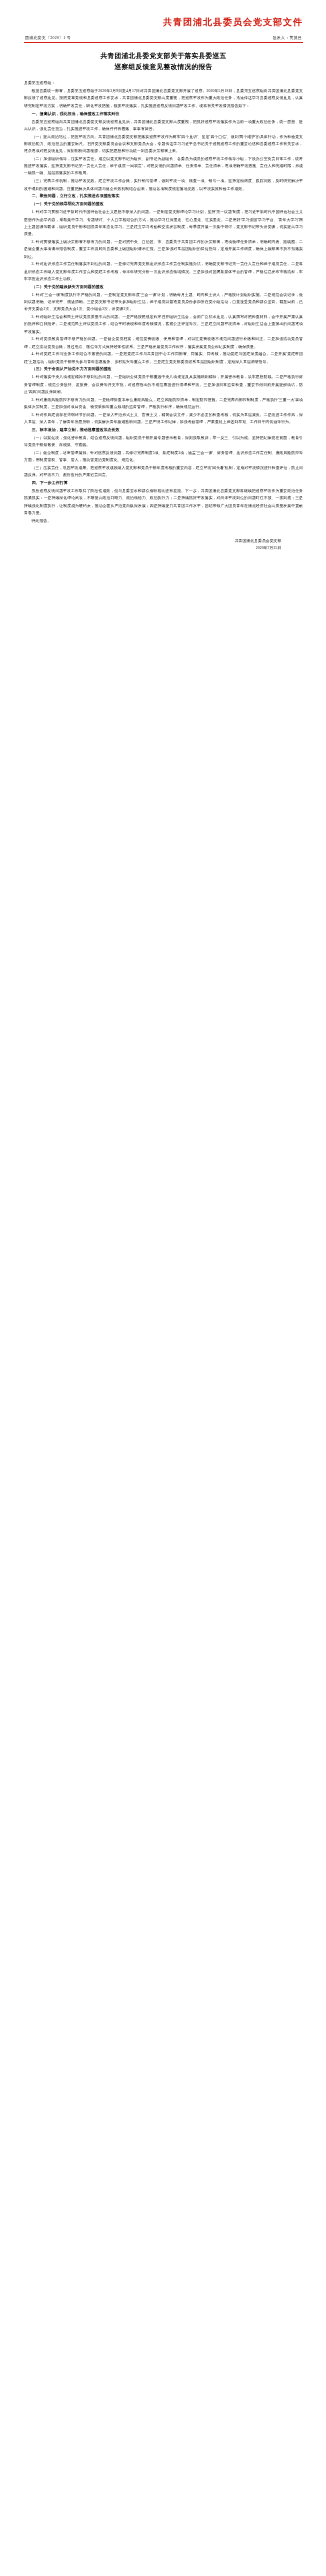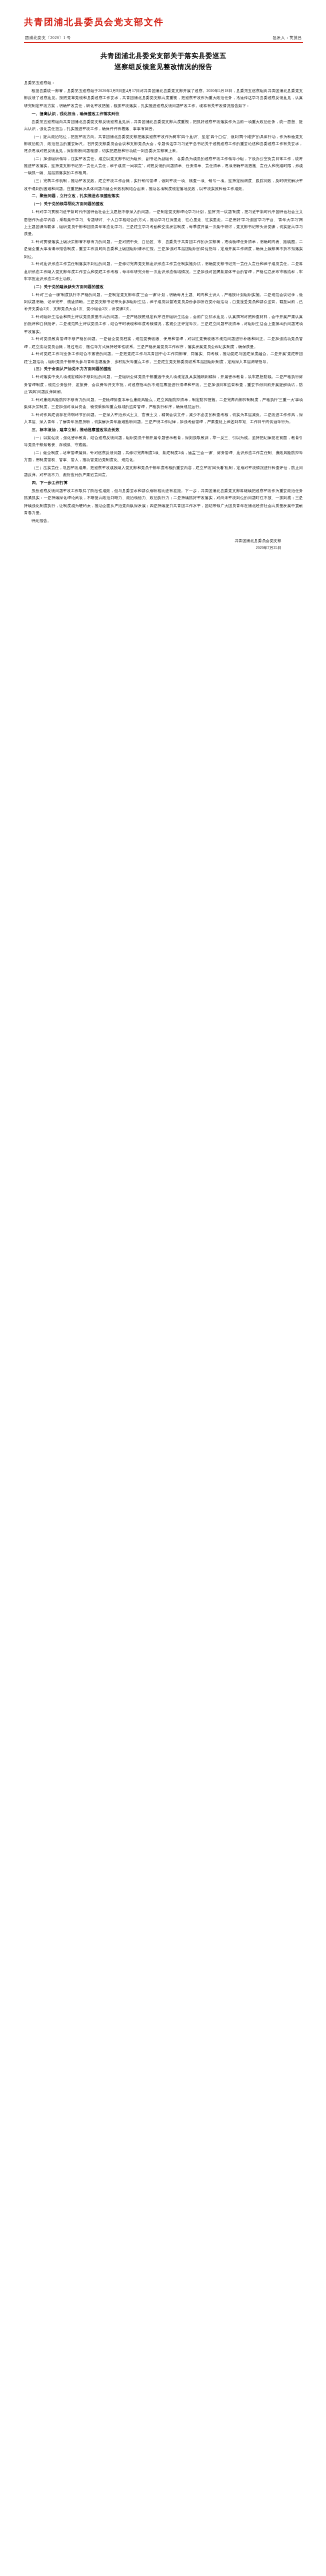--- a/index.html
+++ b/index.html
@@ -8,21 +8,21 @@
     width:327px;
     min-height:3697px;
     margin:0 auto;
     background:#ffffff;
     position:relative;
     box-sizing:border-box;
     padding:13.4px 24px 20.6px 24px;
   }
   
   .masthead{
-    text-align:left;
+    text-align:right;
     color:#d42014;
     font-family:"Liberation Serif", serif;
     font-weight:bold;
     font-size:9px;
     letter-spacing:1px;
     margin-top:3.1px;
     margin-bottom:5.2px;
     white-space:nowrap;
   }
   .doc-meta{

